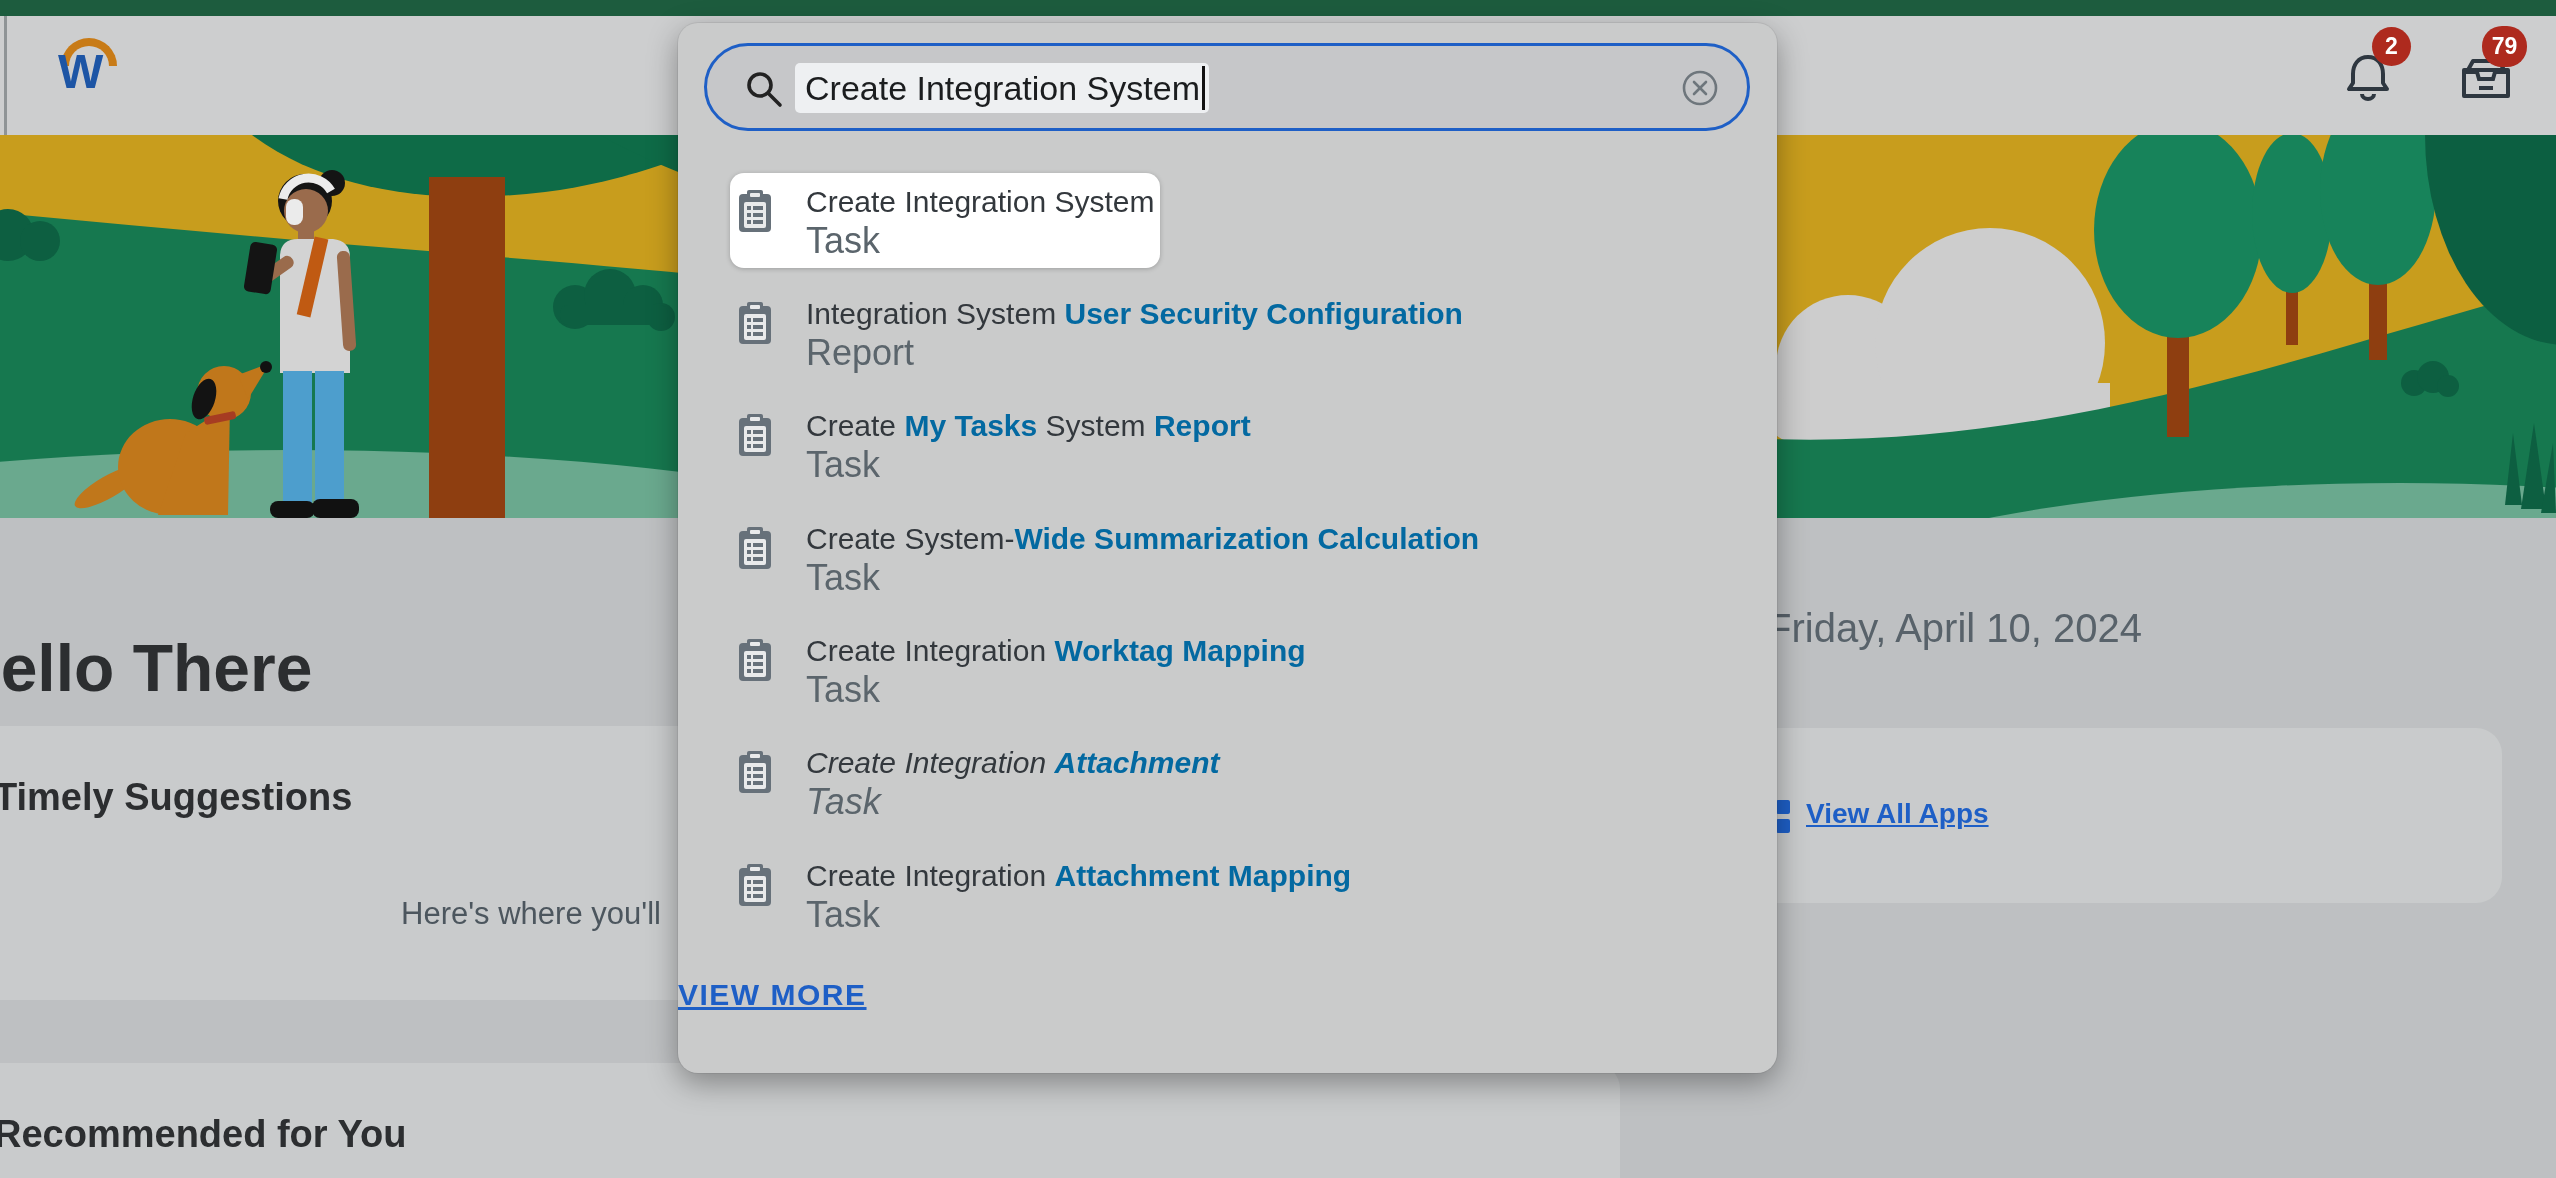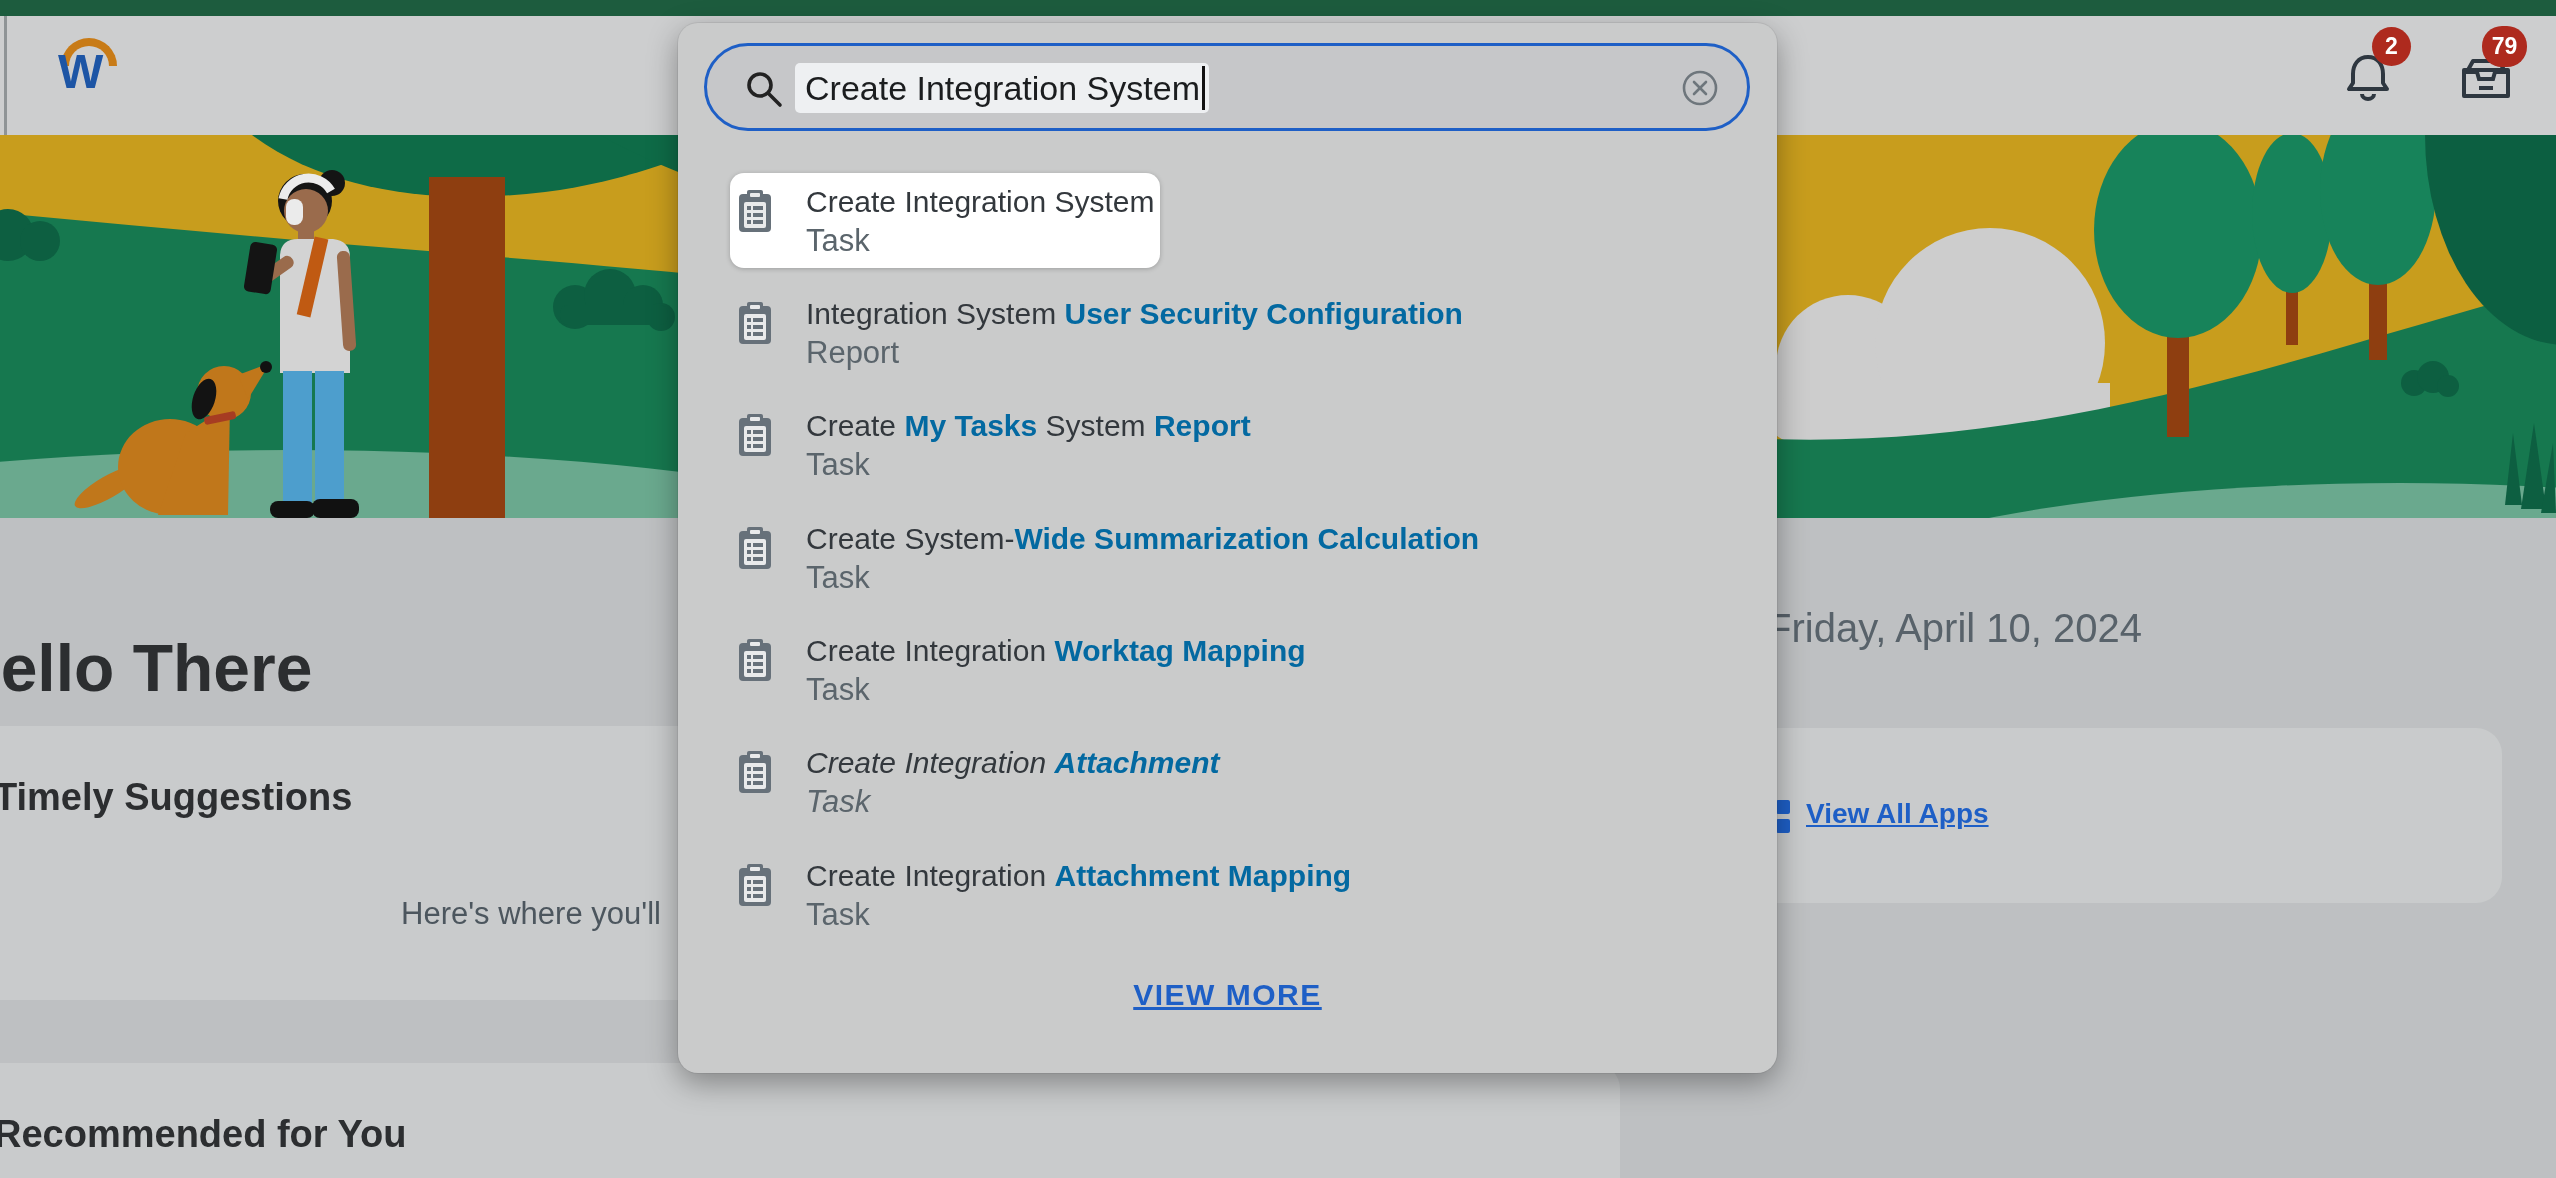--- a/index.html
+++ b/index.html
@@ -53,22 +53,22 @@
   .caret{display:inline-block;width:3px;height:44px;background:#111;margin-left:2px;}
   .clear-btn{position:absolute;right:28px;top:23px;width:38px;height:38px;cursor:pointer;}
 
   .results{list-style:none;margin:0;padding:0;}
   .result{position:absolute;left:52px;width:980px;padding:10px 0 10px 0;cursor:pointer;}
   .result.highlighted{background:var(--highlight-bg);border-radius:14px;width:430px;box-shadow:0 1px 5px rgba(0,0,0,0.22);}
   .result .clip{position:absolute;left:8px;top:16px;}
   .result .rt{margin-left:76px;}
   .r-title{font-size:30px;color:#33383d;line-height:38px;white-space:nowrap;}
   .r-title b{color:#0369a1;}
-  .r-type{font-size:31px;color:#5b656c;line-height:34px;margin-top:3px;}
-  .view-more{position:absolute;left:0;right:0;top:955px;text-align:center;font-size:30px;font-weight:bold;letter-spacing:1.5px;
+  .r-type{font-size:36px;color:#5b656c;line-height:34px;margin-top:3px;}
+  .view-more{position:absolute;left:0;right:0;top:955px;text-align:left;font-size:30px;font-weight:bold;letter-spacing:1.5px;
              color:var(--accent);text-decoration:underline;cursor:pointer;}
 </style>
 </head>
 <body>
 
 <div class="stage">
 
   <div class="banner">
     <svg width="2556" height="383" viewBox="0 0 2556 383">
 

